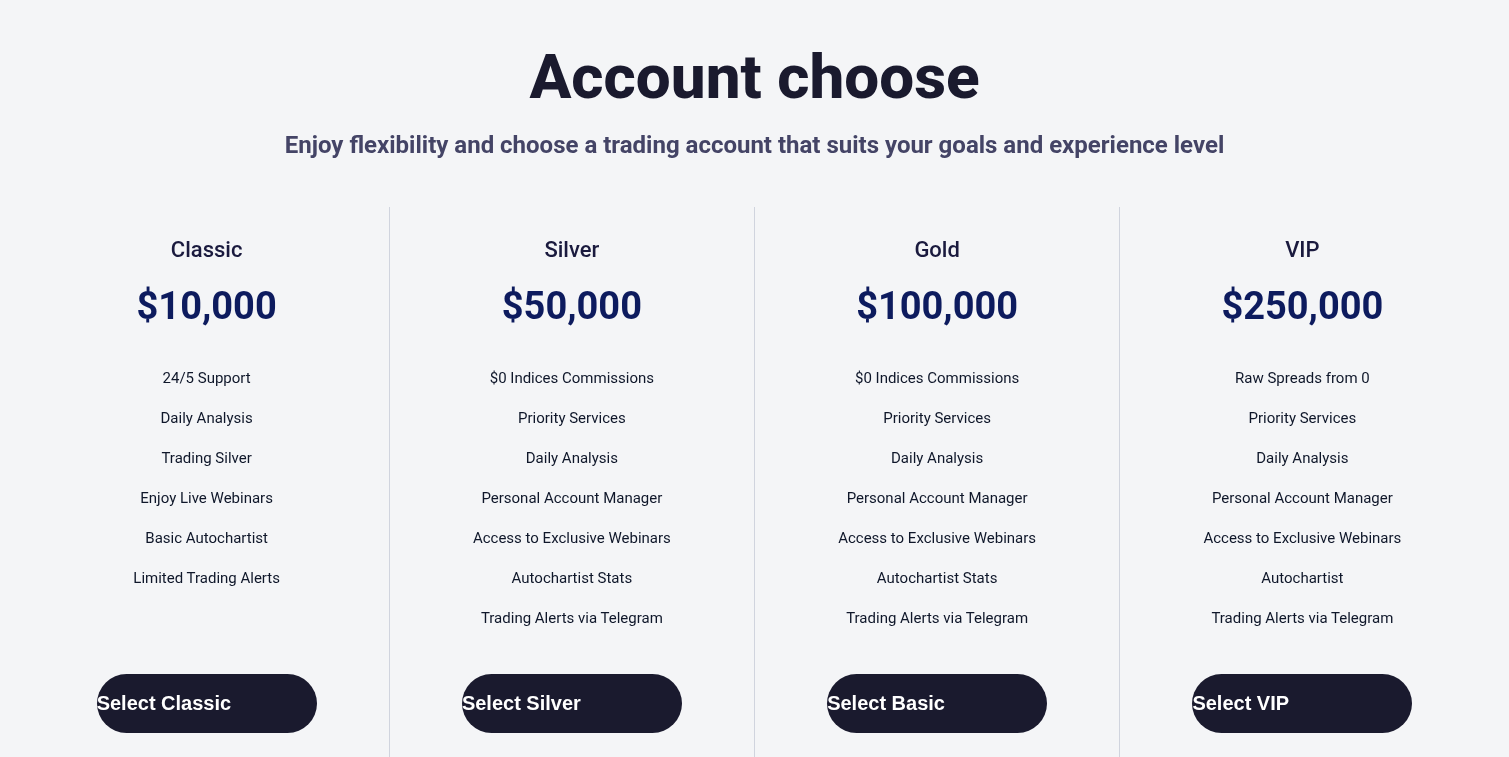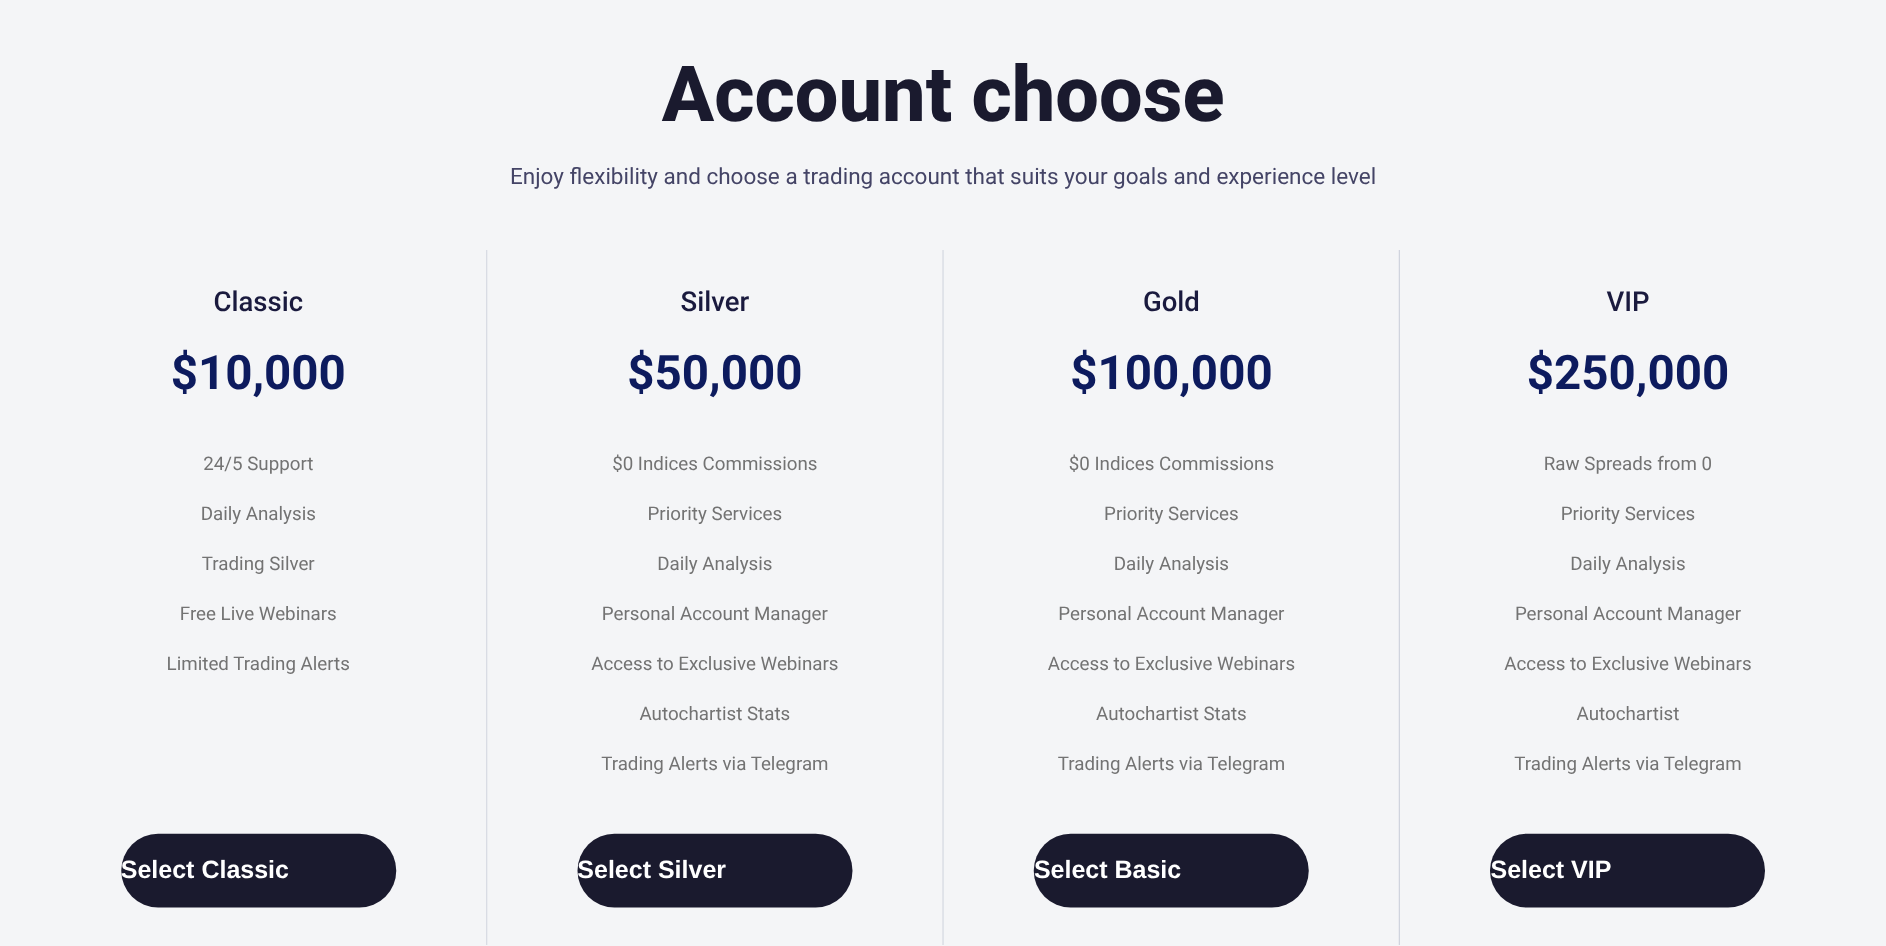--- a/index.html
+++ b/index.html
@@ -20,24 +20,25 @@
 
     .page-title {
       font-size: 62px;
       font-weight: 800;
       color: #1a1a2e;
       text-align: center;
       margin-bottom: 18px;
     }
 
     .page-subtitle {
-      font-size: 18px;
+      font-size: 24px;
       color: #444466;
       text-align: center;
       margin-bottom: 48px;
+      font-weight: bold;
     }
 
     .cards-container {
       display: flex;
       flex-direction: row;
       gap: 0;
       width: 100%;
       max-width: 1460px;
       justify-content: center;
     }
@@ -76,21 +77,21 @@
     .card-features {
       list-style: none;
       width: 100%;
       margin-bottom: 36px;
       flex: 1;
     }
 
     .card-features li {
       text-align: center;
       font-size: 15px;
-      color: #737373;
+      color: #0f172a;
       padding: 11px 0;
       border-bottom: none;
     }
 
     .select-btn {
       background: #1a1a2e;
       color: #ffffff;
       border: none;
       border-radius: 50px;
       padding: 18px 0;
@@ -110,21 +111,22 @@
 <p class="page-subtitle">Enjoy flexibility and choose a trading account that suits your goals and experience level</p>
 
 <div class="cards-container">
 <div class="card">
       <div class="card-name">Classic</div>
       <div class="card-price">$10,000</div>
       <ul class="card-features">
         <li>24/5 Support</li>
         <li>Daily Analysis</li>
         <li>Trading Silver</li>
-        <li>Free Live Webinars</li>
+        <li>Enjoy Live Webinars</li>
+        <li>Basic Autochartist</li>
         <li>Limited Trading Alerts</li>
       </ul>
       <button class="select-btn">Select Classic</button>
     </div>
     <div class="card">
       <div class="card-name">Silver</div>
       <div class="card-price">$50,000</div>
       <ul class="card-features">
         <li>$0 Indices Commissions</li>
         <li>Priority Services</li>

